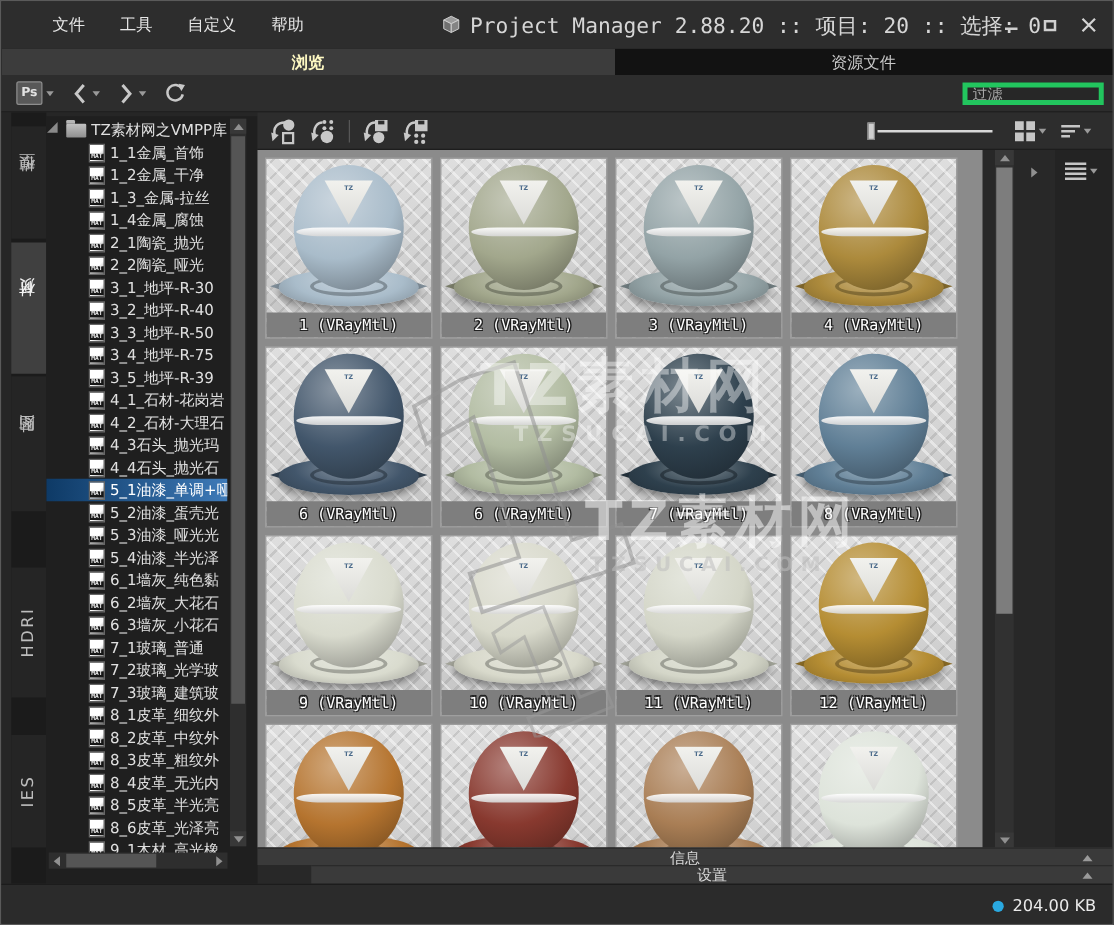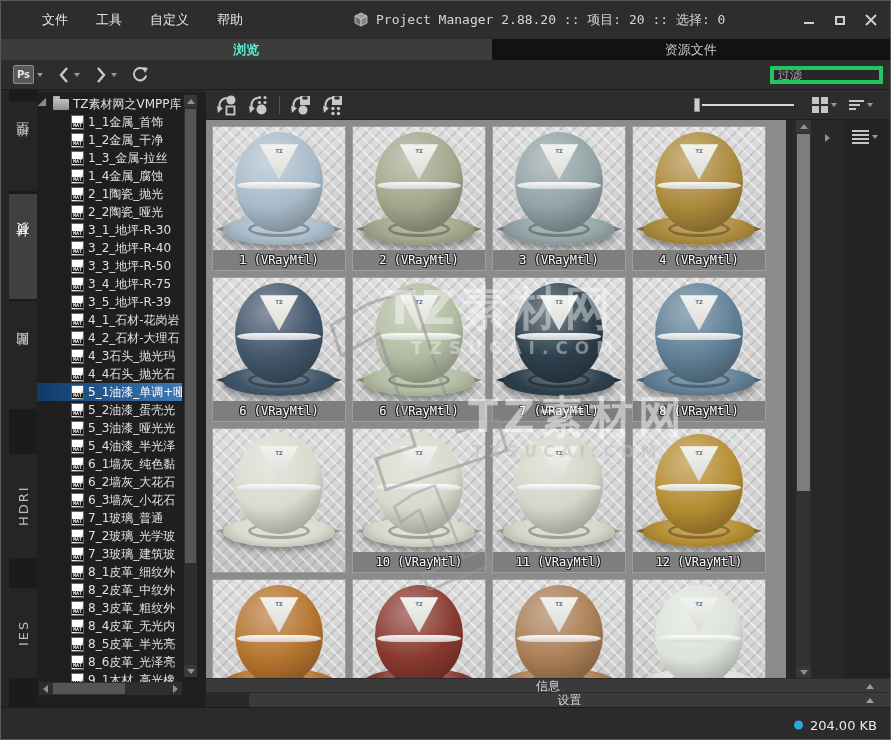--- a/index.html
+++ b/index.html
@@ -5,32 +5,32 @@
   html,body{margin:0;padding:0;background:#4a4a4a;}
   *{box-sizing:border-box;}
   .window{position:relative;width:891px;height:740px;background:#282828;border:1px solid #5a5a5a;
     font-family:"DejaVu Sans",sans-serif;color:#ddd;overflow:hidden;}
 
   
   .titlebar{position:relative;height:38px;background:#2d2d2d;display:flex;align-items:center;padding-left:24px;}
   .menu{display:flex;gap:28px;padding-left:17px;font-size:13px;color:#e6e6e6;}
   .menu-item{cursor:default;}
   .title-center{position:absolute;left:352px;top:0;height:38px;display:flex;align-items:center;gap:7px;
-    font-family:"DejaVu Sans Mono",monospace;font-size:13px;color:#d6d6d6;white-space:nowrap;}
+    font-family:"DejaVu Sans Mono",monospace;font-size:17px;color:#d6d6d6;white-space:nowrap;}
   .win-controls{position:absolute;right:12px;top:0;height:38px;display:flex;gap:17px;align-items:center;}
   .win-btn{width:14px;height:14px;display:flex;align-items:center;justify-content:center;cursor:default;}
   .glyph-min{width:10px;height:2px;background:#cfcfcf;margin-top:6px;}
   .glyph-max{width:10px;height:9px;border:2px solid #cfcfcf;}
 
   
   .tabrow{height:21px;display:flex;background:#101010;}
   .tab{display:flex;align-items:center;justify-content:center;font-size:13px;color:#c8c8c8;background:#121212;cursor:default;}
   .tab:nth-of-type(1){width:55.2%;}
   .tab:nth-of-type(2){flex:1;}
-  .tab.active{background:#3c3c3c;color:#5eead4;font-weight:bold;}
+  .tab.active{background:#3c3c3c;color:#fef9c3;font-weight:bold;}
 
   
   .toolbar{position:relative;height:30px;background:#2d2d2d;display:flex;align-items:center;border-bottom:1px solid #1d1d1d;}
   .ps-btn{margin-left:12px;width:21px;height:19px;background:#585858;border:1px solid #8d8d8d;border-radius:2px;
     color:#e2e2e2;font-size:10px;font-weight:bold;display:flex;align-items:center;justify-content:center;}
   .caret{width:0;height:0;border-left:3px solid transparent;border-right:3px solid transparent;border-top:4px solid #9a9a9a;margin-left:3px;}
   .nav-ic{margin-left:14px;display:flex;align-items:center;}
   .filter-input{position:absolute;right:7px;top:6px;width:113px;height:18px;background:#272727;border:4px solid #22c55e;
     color:#c0c0c0;font-size:12px;padding:0 4px;font-family:"DejaVu Sans",sans-serif;}
   .filter-input::placeholder{color:#a8a8a8;}
@@ -618,20 +618,21 @@
                 <div class="spike l"></div>
                 <div class="spike r"></div>
                 <div class="pedestal"></div>
                 <div class="ring"></div>
                 <div class="ball">
                   <div class="band"></div>
                   <div class="wedge">
                     <span>TZ</span>
                   </div>
                 </div>
+                <div class="thumb-label">9 (VRayMtl)</div>
               </div>
               <div class="thumb" style="--c: #d8d9cb; --c1: rgb(231,231,223); --c2: rgb(162,163,152); --c3: rgb(112,113,106);">
                 <div class="spike l"></div>
                 <div class="spike r"></div>
                 <div class="pedestal"></div>
                 <div class="ring"></div>
                 <div class="ball">
                   <div class="band"></div>
                   <div class="wedge">
                     <span>TZ</span>

